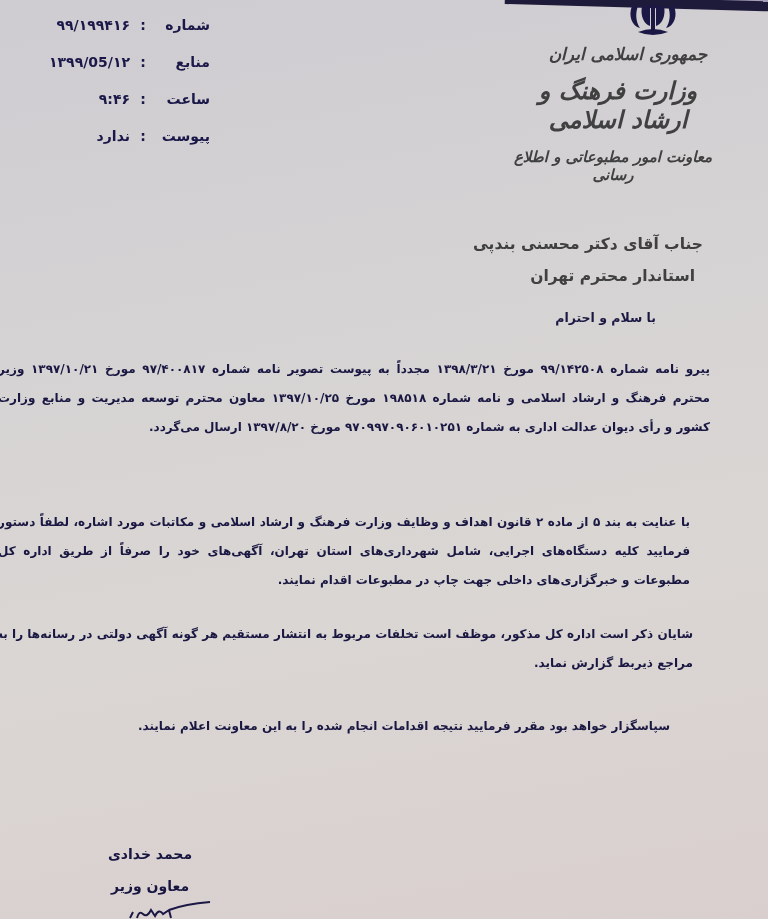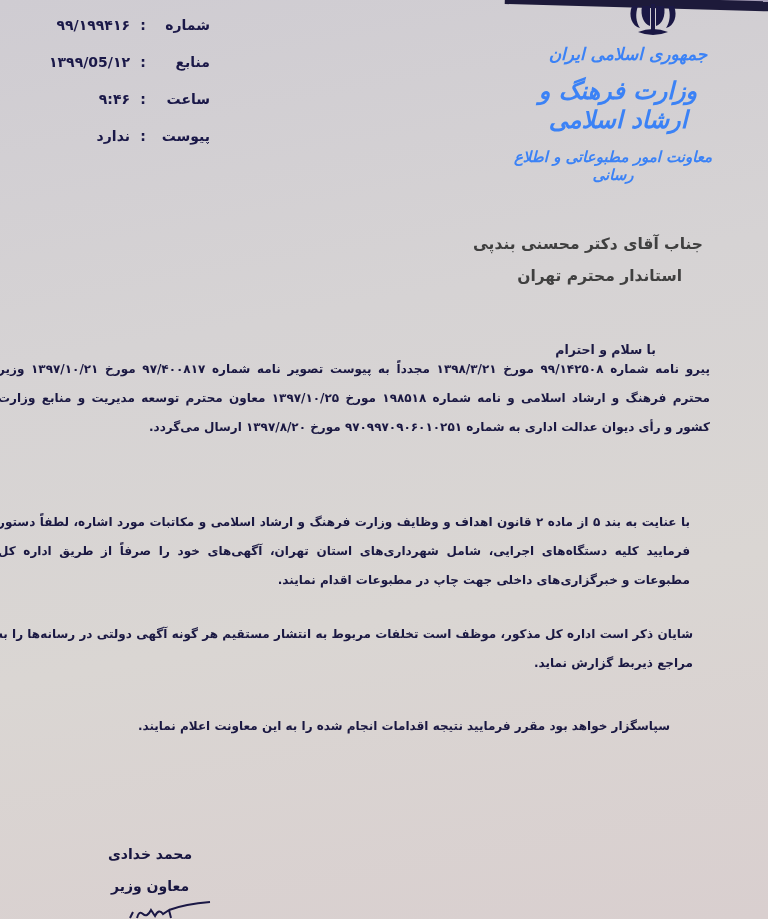--- a/index.html
+++ b/index.html
@@ -51,21 +51,21 @@
     }
     .letterhead {
       position: absolute;
       top: 38px;
       right: 30px;
       width: 230px;
       text-align: center;
       font-family: "DejaVu Serif", serif;
       font-weight: bold;
       font-style: italic;
-      color: #3b82f6;
+      color: #404040;
     }
     .lh-line1 { font-size: 17px; margin-top: 6px; margin-right: -10px; }
     .lh-line2 { font-size: 24px; margin-top: 12px; margin-right: 10px; }
     .lh-line3 { font-size: 15px; margin-top: 14px; margin-right: 20px; }
 
     
     .meta {
       position: absolute;
       top: 6px;
       left: 30px;
@@ -99,29 +99,28 @@
     .addressee {
       position: absolute;
       top: 228px;
       right: 65px;
       text-align: right;
       font-weight: bold;
       font-size: 15.5px;
       color: #404040;
       line-height: 32px;
     }
-    .addressee .title2 { margin-right: 21px; }
+    .addressee .title2 { margin-right: 8px; }
     .greeting {
       position: absolute;
       top: 310px;
       right: 112px;
       font-weight: bold;
       font-size: 12.5px;
       color: #1b1943;
-      margin-top: 32px;
     }
 
     .para {
       position: absolute;
       right: 60px;
       width: 700px;
       font-size: 12px;
       font-weight: bold;
       color: #1a1842;
       text-align: justify;

